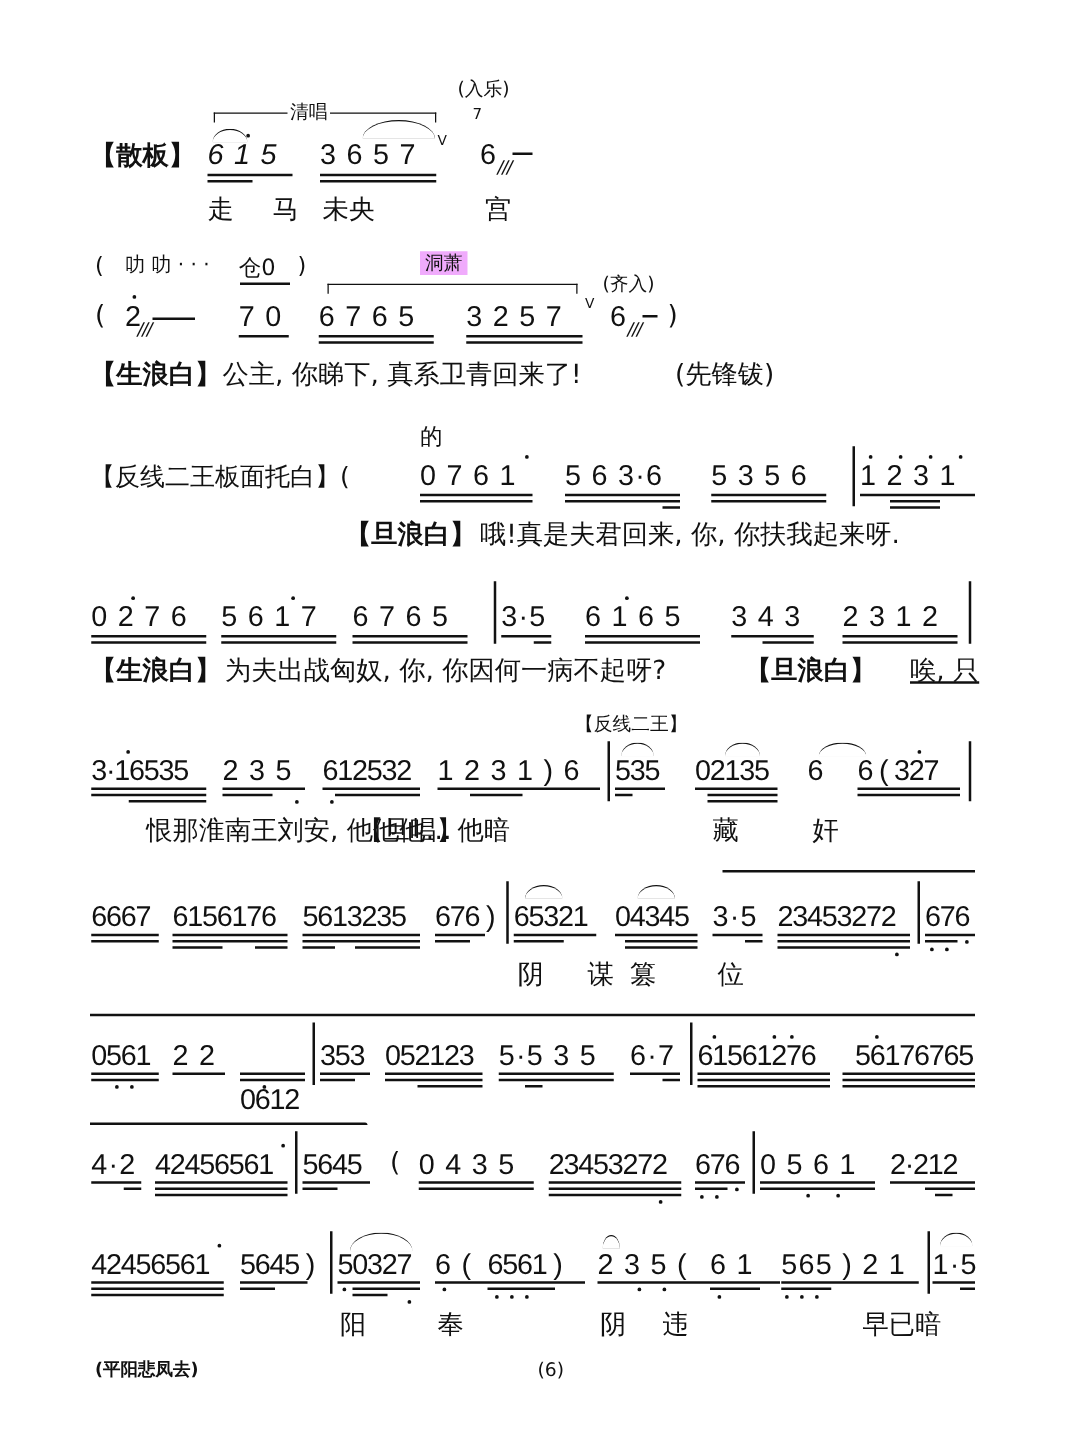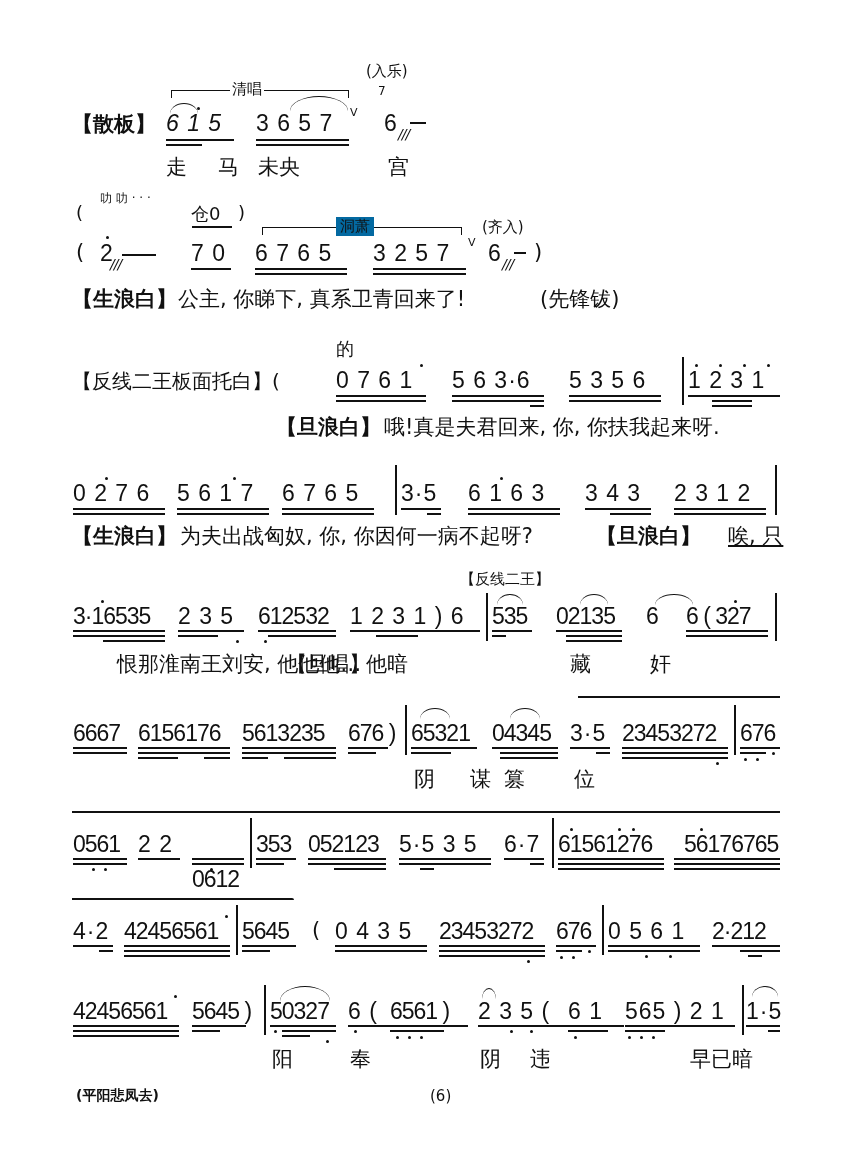--- a/index.html
+++ b/index.html
@@ -41,26 +41,26 @@
   <span class="slash" style="left:398px;top:126px;">///</span>
   <div class="hline" style="left:410px;top:122px;width:16px;"></div>
   <span class="abs cjk" style="left:166px;top:153px;">走</span>
   <span class="abs cjk" style="left:218px;top:153px;">马</span>
   <span class="abs cjk" style="left:258px;top:153px;">未央</span>
   <span class="abs cjk" style="left:388px;top:153px;">宫</span>
 </div>
 
 <div>
   <span class="abs cjk" style="left:76px;top:202px;font-size:18px;">(</span>
-  <span class="abs cjk" style="left:100px;top:190px;font-size:12px;">叻 叻 · · ·</span>
+  <span class="abs cjk" style="left:100px;top:202px;font-size:16px;">叻 叻 · · ·</span>
   <span class="abs cjk" style="left:191px;top:202px;font-size:18px;">仓0</span>
   <div class="u1" style="left:192px;top:226px;width:40px;"></div>
   <span class="abs cjk" style="left:238px;top:202px;font-size:18px;">)</span>
   <div class="bracket" style="left:262px;top:227px;width:198px;"></div>
-  <span class="abs small" style="left:336px;top:217px;background:#0369a1;padding:0 4px;">洞萧</span>
+  <span class="abs small" style="left:336px;top:201px;background:#f0abfc;padding:0 4px;">洞萧</span>
   <span class="abs small" style="left:482px;top:218px;">(齐入)</span>
   <span class="abs cjk" style="left:76px;top:240px;">(</span>
   <span class="abs note" style="left:100px;top:240px;">2</span>
   <div class="dot" style="left:106px;top:236px;"></div>
   <span class="slash" style="left:110px;top:256px;">///</span>
   <div class="hline" style="left:122px;top:254px;width:34px;"></div>
   <span class="abs note" style="left:191px;top:240px;">7 0</span>
   <div class="u1" style="left:191px;top:268px;width:40px;"></div>
   <span class="abs note" style="left:255px;top:240px;">6 7 6 5</span>
   <div class="u1" style="left:255px;top:268px;width:92px;"></div>
@@ -117,21 +117,21 @@
   <div class="dot" style="left:233px;top:477px;"></div>
   <div class="u1" style="left:177px;top:508px;width:92px;"></div>
   <div class="u1" style="left:177px;top:513px;width:92px;"></div>
   <span class="abs note" style="left:282px;top:480px;">6 7 6 5</span>
   <div class="u1" style="left:282px;top:508px;width:92px;"></div>
   <div class="u1" style="left:282px;top:513px;width:92px;"></div>
   <div class="bar" style="left:395px;top:465px;height:50px;"></div>
   <span class="abs note" style="left:401px;top:480px;">3·5</span>
   <div class="u1" style="left:401px;top:508px;width:40px;"></div>
   <div class="u1" style="left:427px;top:513px;width:14px;"></div>
-  <span class="abs note" style="left:468px;top:480px;">6 1 6 3</span>
+  <span class="abs note" style="left:468px;top:480px;">6 1 6 5</span>
   <div class="dot" style="left:500px;top:477px;"></div>
   <div class="u1" style="left:468px;top:508px;width:92px;"></div>
   <div class="u1" style="left:468px;top:513px;width:92px;"></div>
   <span class="abs note" style="left:585px;top:480px;">3 4 3</span>
   <div class="u1" style="left:585px;top:508px;width:66px;"></div>
   <div class="u1" style="left:610px;top:513px;width:41px;"></div>
   <span class="abs note" style="left:674px;top:480px;">2 3 1 2</span>
   <div class="u1" style="left:674px;top:508px;width:92px;"></div>
   <div class="u1" style="left:674px;top:513px;width:92px;"></div>
   <div class="bar" style="left:775px;top:465px;height:50px;"></div>

